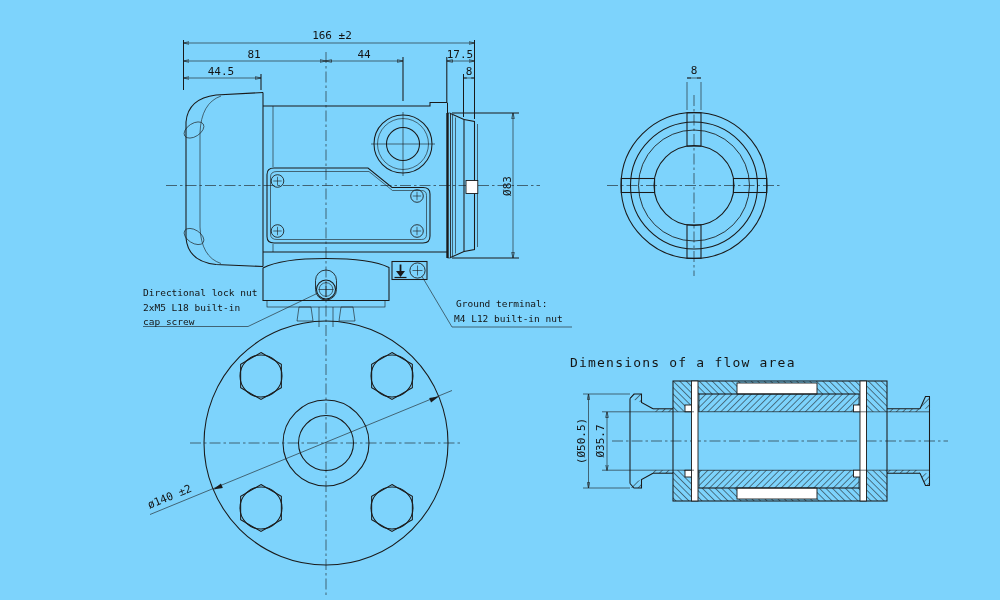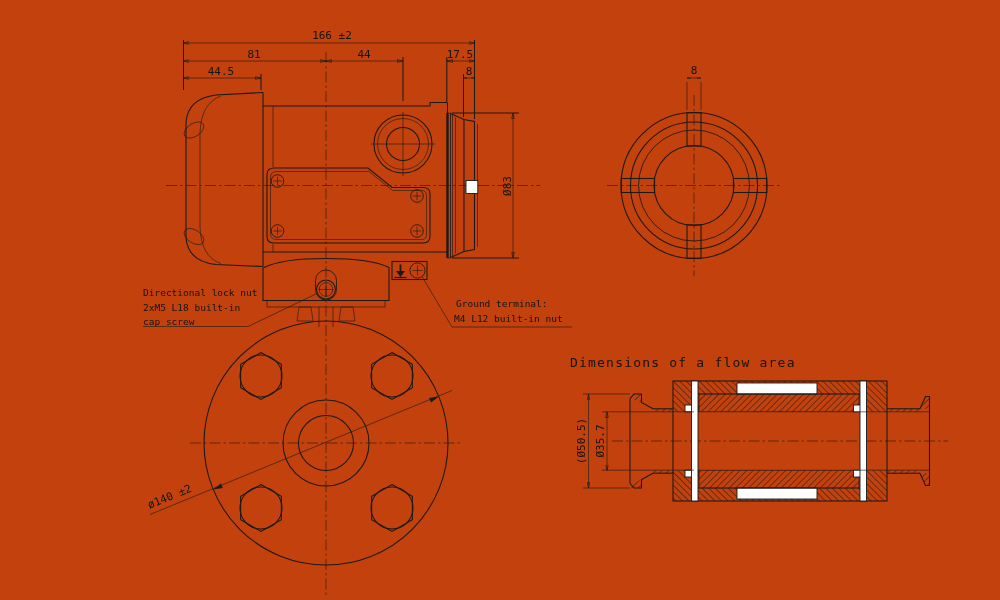--- a/index.html
+++ b/index.html
@@ -1,16 +1,16 @@
 <!DOCTYPE html>
 <html><head>
 <meta charset="utf-8">
 <style>
   html,body{margin:0;padding:0;background:#fff;}
-  .sheet{position:relative;width:1000px;height:600px;background:#c2410c;overflow:hidden;}
+  .sheet{position:relative;width:1000px;height:600px;background:#7dd3fc;overflow:hidden;}
   svg{display:block;}
   svg line,svg path,svg circle,svg rect,svg ellipse,svg polygon,svg polyline{
     fill:none;stroke:#1a1a1a;stroke-width:1.05;stroke-linecap:butt;stroke-linejoin:miter;}
   .tn{stroke-width:0.6;}
   .md{stroke-width:0.85;}
   .tk{stroke-width:2.4;}
   .cl{stroke-width:0.6;stroke-dasharray:11 3 2.5 3;}
   .dim{stroke-width:0.6;marker-start:url(#arw);marker-end:url(#arw);}
   .dims{stroke-width:0.6;marker-start:url(#arws);marker-end:url(#arws);}
   .wf{fill:#ffffff;stroke:#1a1a1a;stroke-width:0.9;}

